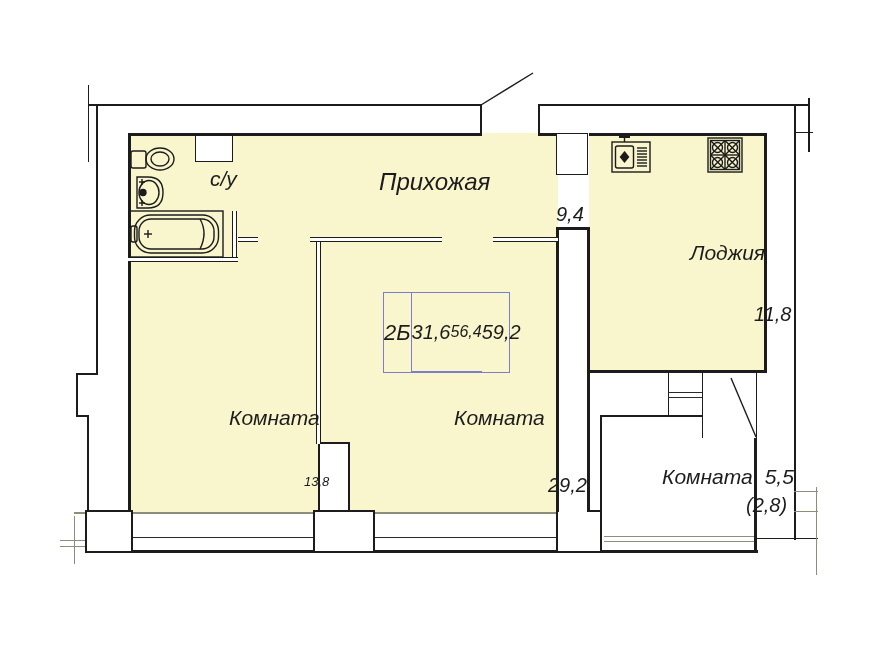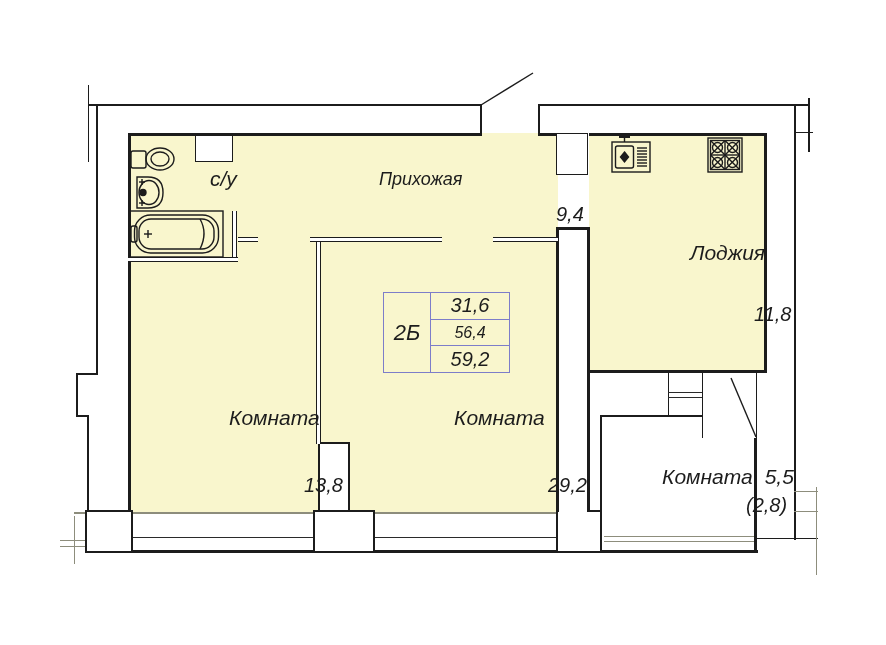--- a/index.html
+++ b/index.html
@@ -154,34 +154,34 @@
         <circle cx="717.5" cy="162.5" r="5"></circle>
           <circle cx="732.5" cy="162.5" r="5"></circle>
       </g>
     </g>
   </svg>
 
   <div class="abs itbl" style="left:383px;top:292px;width:127px;height:81px;">
     <div class="tcell" style="width:47px;border-right:1.6px solid #7d7dc9;font-size:22px;">
       <span>2Б</span>
     </div>
-    <div style="flex:1;display:flex;flex-direction:column;">
+    <div style="flex:1;display:flex;">
       <div class="tcell" style="flex:1;border-bottom:1.6px solid #7d7dc9;font-size:20px;">31,6</div>
       <div class="tcell" style="flex:1;border-bottom:1.6px solid #7d7dc9;font-size:16px;">56,4</div>
       <div class="tcell" style="flex:1;font-size:20px;">59,2</div>
     </div>
   </div>
 
   <div class="lbl" style="left:164px;top:168px;font-size:21px;">с/у</div>
-  <div class="lbl" style="left:333px;top:170px;font-size:18px;font-style:italic;">Прихожая</div>
+  <div class="lbl" style="left:333px;top:170px;font-size:24px;font-style:italic;">Прихожая</div>
   <div class="lbl" style="left:510px;top:204px;font-size:20px;">9,4</div>
   <div class="lbl" style="left:644px;top:242px;font-size:21px;">Лоджия</div>
   <div class="lbl" style="left:708px;top:304px;font-size:20px;">11,8</div>
   <div class="lbl" style="left:183px;top:407px;font-size:21px;">Комната</div>
-  <div class="lbl" style="left:258px;top:475px;font-size:20px;">13,8</div>
+  <div class="lbl" style="left:258px;top:475px;font-size:13px;">13,8</div>
   <div class="lbl" style="left:408px;top:407px;font-size:21px;">Комната</div>
   <div class="lbl" style="left:502px;top:475px;font-size:20px;">29,2</div>
   <div class="lbl" style="left:616px;top:466px;font-size:21px;display:flex;gap:12px;">
     <span>Комната</span>
     <span>5,5</span>
   </div>
   <div class="lbl" style="left:700px;top:495px;font-size:20px;">(2,8)</div>
 
 </div>
 

